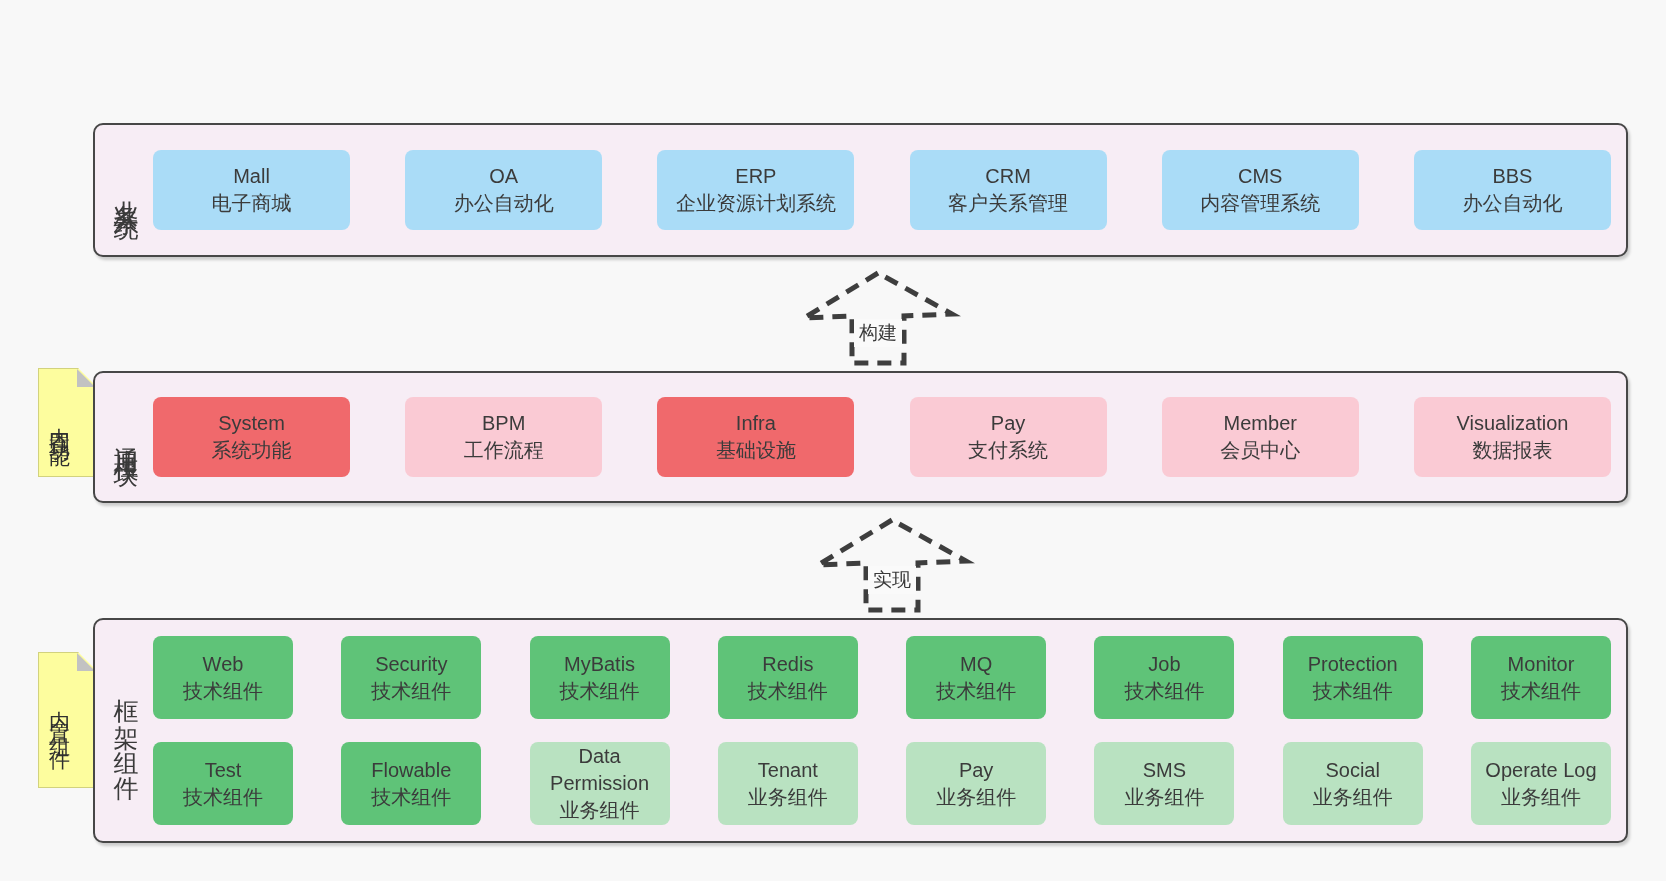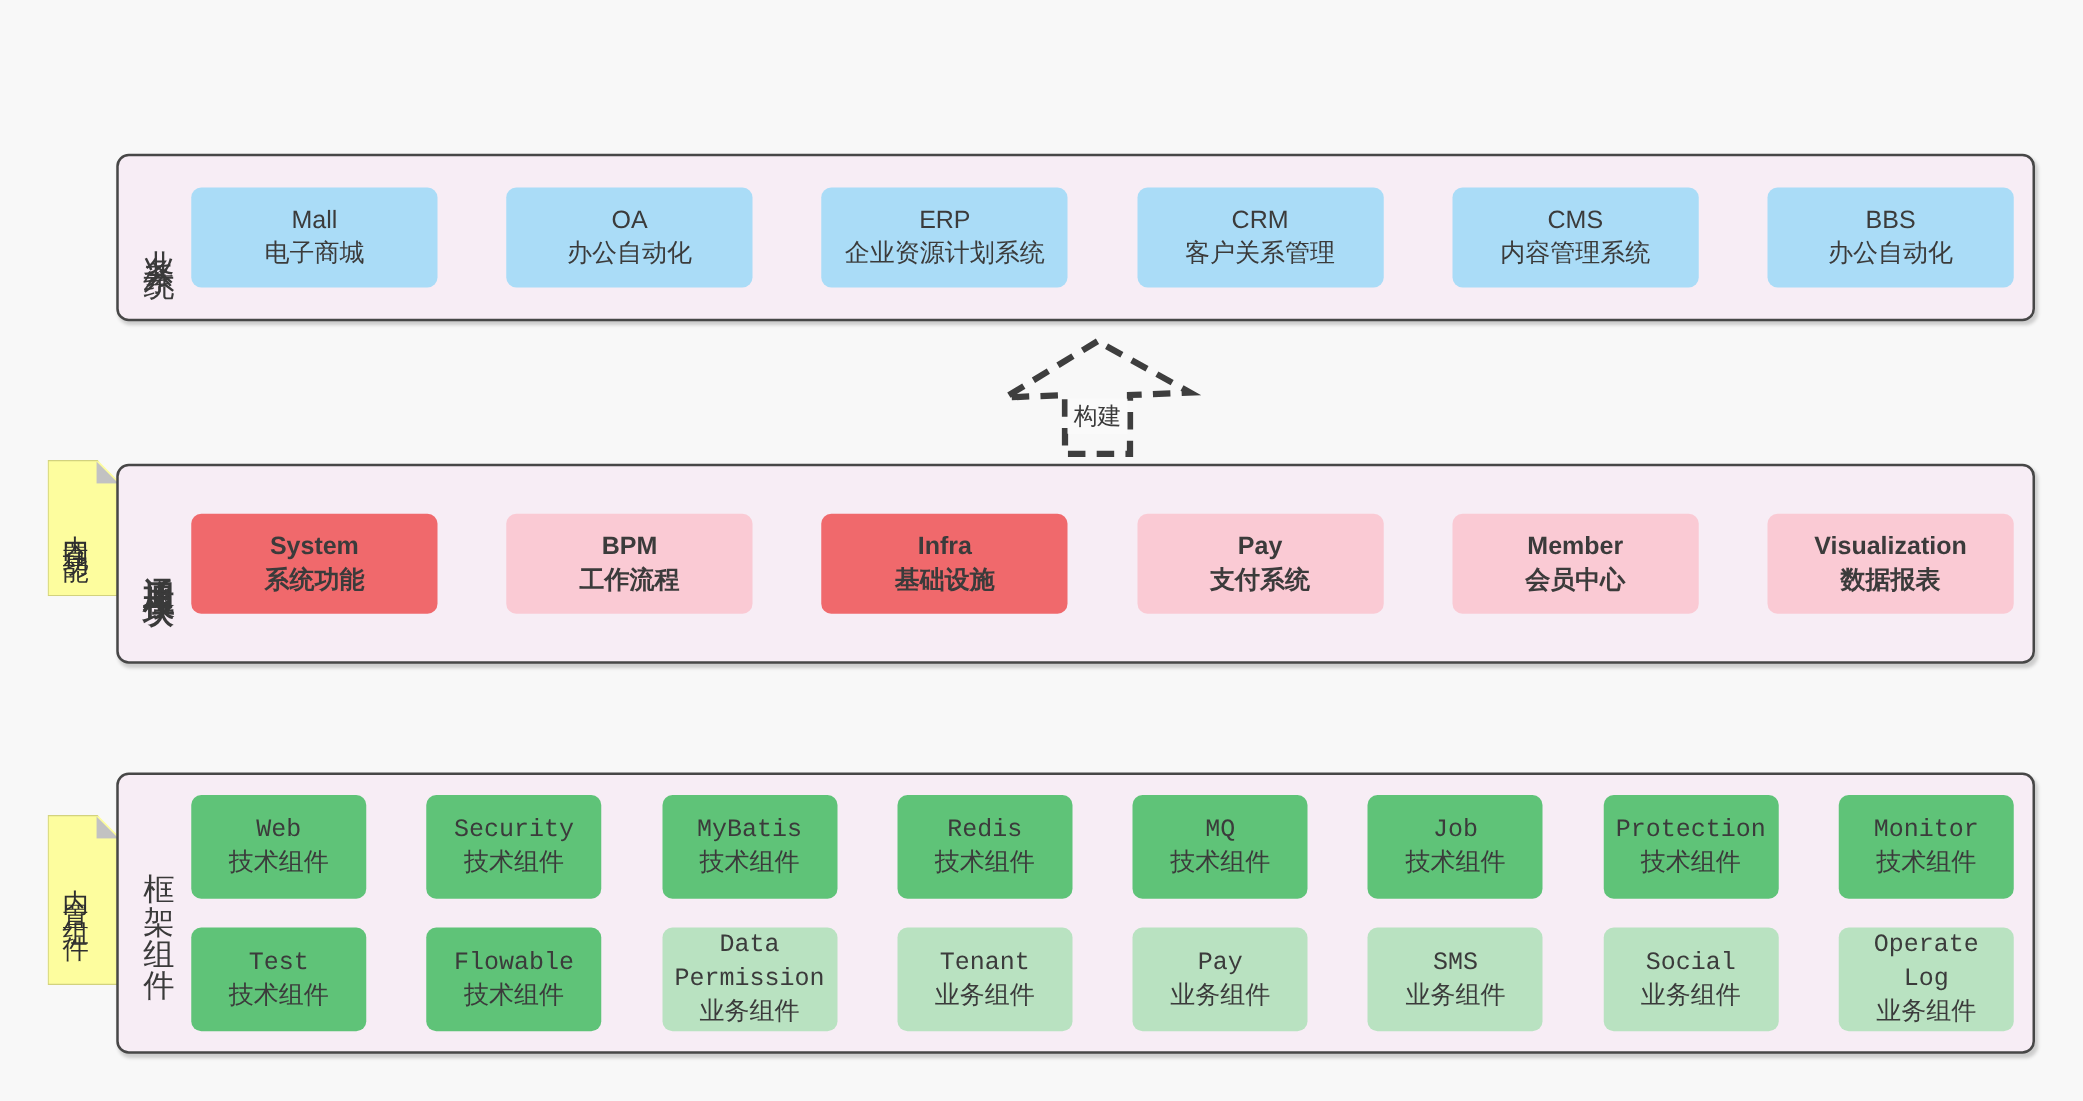--- a/index.html
+++ b/index.html
@@ -18,21 +18,21 @@
     position:absolute;left:93px;width:1535px;
     background:var(--layer-bg,#f7edf5);
     border:2px solid var(--layer-border,#474747);
     border-radius:10px;
     box-shadow:2px 3px 3px rgba(0,0,0,.18);
     box-sizing:border-box;
     display:flex;
     z-index:1;
   }
   #layer-business{top:123px;height:134px;}
-  #layer-modules{top:371px;height:160px;font-weight:bold;}
+  #layer-modules{top:371px;height:132px;}
   #layer-components{top:618px;height:225px;}
 
   .layer-label{
     width:54px;margin-left:4px;
     display:flex;align-items:center;justify-content:center;
     flex:none;
   }
   .layer-label span{
     writing-mode:vertical-lr;text-orientation:upright;
     font-size:25px;letter-spacing:5px;color:#3a3a3a;
@@ -53,21 +53,21 @@
   
   .box{
     border-radius:8px;
     display:flex;flex-direction:column;align-items:center;justify-content:center;
     text-align:center;
     font-size:20px;line-height:1.35;
     color:#3b3b3b;
     box-sizing:border-box;padding:2px 4px;
   }
   .boxes .box{width:197px;height:80px;}
-  .row .box{width:140px;height:83px;font-family:Liberation Mono, monospace;}
+  .row .box{width:140px;height:83px;}
   .box.blue{background:var(--blue,#aadcf7);justify-content:center;}
   .box.red{background:var(--red,#f0696c);}
   .box.pink{background:var(--pink,#facad4);}
   .box.green{background:var(--green,#5fc378);}
   .box.green-light{background:var(--green-light,#b9e2c1);}
 
   
   .note{
     position:absolute;left:38px;width:58px;
     background:var(--note-yellow,#fdfd9e);
@@ -186,20 +186,26 @@
           <span class="box-title">Member</span>
           <span class="box-subtitle">会员中心</span>
         </div>
         <div class="box pink">
           <span class="box-title">Visualization</span>
           <span class="box-subtitle">数据报表</span>
         </div>
       </div>
   </section>
 
+  <div class="arrow" id="arrow-implement">
+    <svg viewBox="0 0 180 102">
+      <path d="M90 6 L16 51 L64 49 L64 96 L116 96 L116 49 L164 47 Z"></path>
+    </svg>
+    <div class="arrow-label">实现</div>
+  </div>
 
   <section class="layer" id="layer-components">
     <div class="layer-label">
       <span>框架组件</span>
     </div>
     <div class="rows">
       <div class="row">
           <div class="box green">
             <span class="box-title">Web</span>
             <span class="box-subtitle">技术组件</span>

